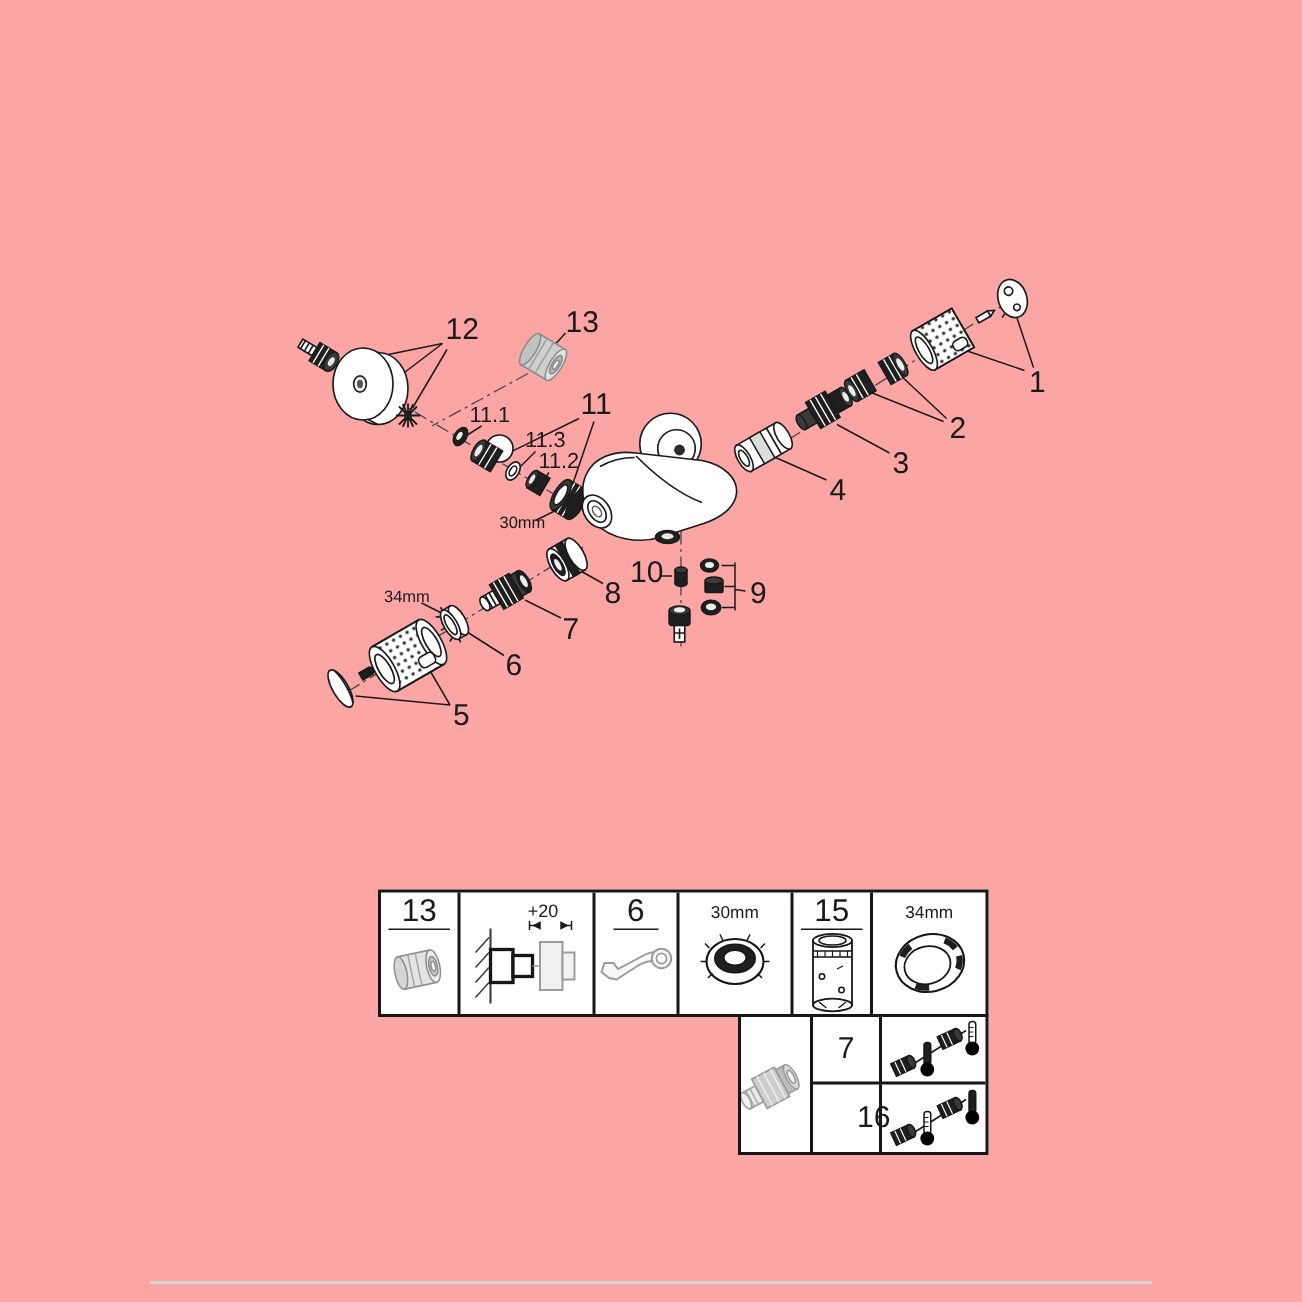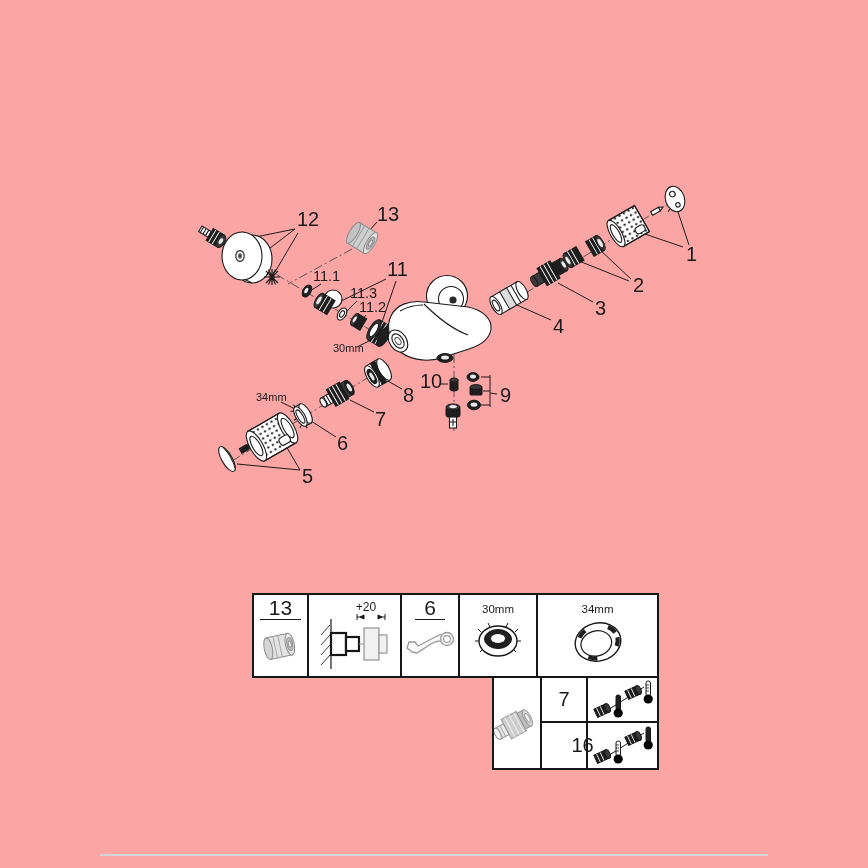--- a/index.html
+++ b/index.html
@@ -340,20 +340,35 @@
     <svg width="74" height="52" viewBox="0 0 74 52">
       <ellipse cx="37" cy="26" rx="19" ry="15" fill="#fff" stroke="#161616" stroke-width="1.4"></ellipse>
       <g stroke="#161616" stroke-width="1">
         <path d="M18,26 L14,26 M20,17 L17,14 M29,12 L27,8 M45,12 L47,8 M54,17 L57,14 M56,26 L60,26 M52,34 L55,37 M22,34 L19,37"></path>
       </g>
       <ellipse cx="37" cy="24" rx="13.5" ry="9.5" fill="#1f1f1f" stroke="#161616"></ellipse>
       <ellipse cx="37" cy="23.5" rx="7.5" ry="5" fill="#fff" stroke="#161616"></ellipse>
     </svg>
   </div>
 
+  <div class="pcell" style="width:55px">
+    <span class="num">15</span>
+    <svg width="51" height="56" viewBox="0 0 51 56">
+      <rect x="13" y="6" width="26" height="45" rx="2" fill="#fff" stroke="#161616" stroke-width="1.2"></rect>
+      <ellipse cx="26" cy="7" rx="13" ry="4.4" fill="#fff" stroke="#161616" stroke-width="1.2"></ellipse>
+      <ellipse cx="26" cy="7" rx="9" ry="3" fill="#fff" stroke="#161616" stroke-width="1"></ellipse>
+      <path d="M13,14 L39,14 M13,18 L39,18" stroke="#161616" stroke-width=".9"></path>
+      <path d="M16,14 L16,18 M21,14 L21,18 M26,14 L26,18 M31,14 L31,18 M36,14 L36,18" stroke="#161616" stroke-width=".8"></path>
+      <circle cx="19" cy="31" r="1.8" fill="none" stroke="#161616"></circle>
+      <circle cx="32" cy="40" r="1.8" fill="none" stroke="#161616"></circle>
+      <path d="M29,26 L33,24" stroke="#161616" stroke-width=".9"></path>
+      <ellipse cx="26" cy="50" rx="13" ry="4.2" fill="#fff" stroke="#161616" stroke-width="1.2"></ellipse>
+      <path d="M17,48 L22,52 M30,52 L35,48" stroke="#161616" stroke-width=".9"></path>
+    </svg>
+  </div>
 
   <div class="pcell" style="flex:1">
     <span class="mmlab">34mm</span>
     <svg width="75" height="54" viewBox="0 0 75 54">
       <g transform="translate(38,27) rotate(-14)">
         <ellipse cx="0" cy="0" rx="23" ry="19" fill="#fff" stroke="#161616" stroke-width="1.4"></ellipse>
         <ellipse cx="0" cy="0" rx="20" ry="16.2" fill="none" stroke="#1f1f1f" stroke-width="4.2" stroke-dasharray="9 24"></ellipse>
         <ellipse cx="-2" cy="1" rx="15.5" ry="12.5" fill="#fff" stroke="#161616" stroke-width="1.2"></ellipse>
       </g>
     </svg>

